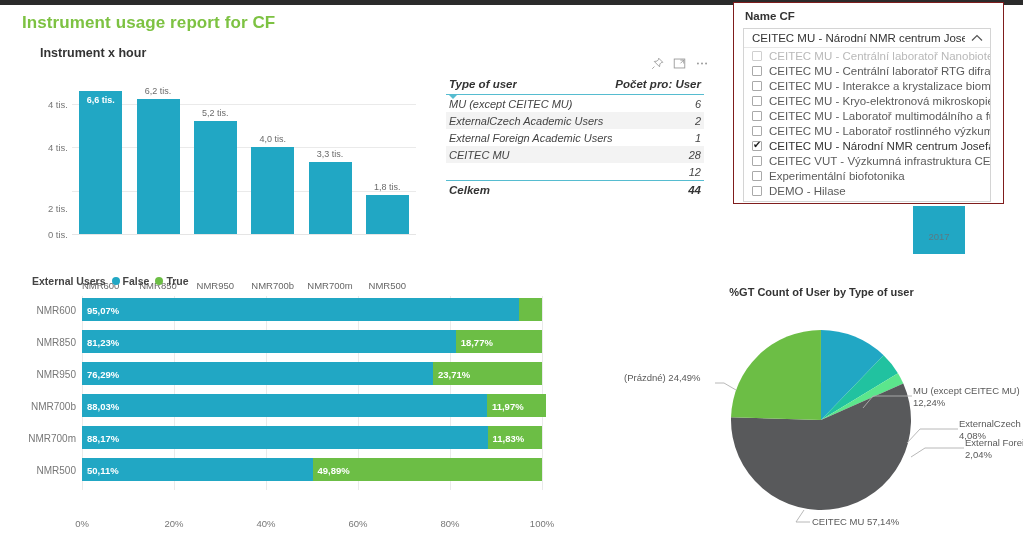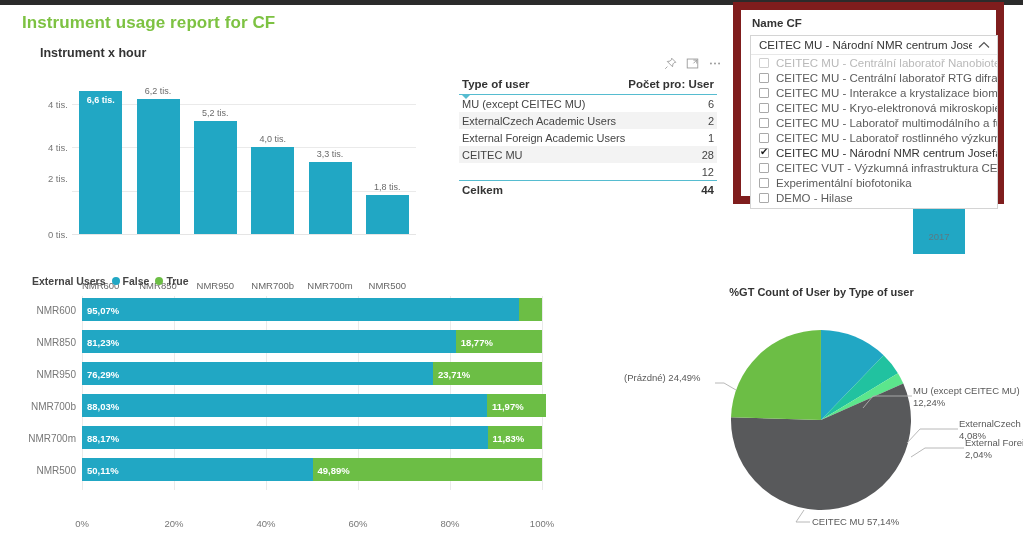--- a/index.html
+++ b/index.html
@@ -55,21 +55,21 @@
   .vbar-val.inside { color: #ffffff; font-weight: bold; }
   .vbar-cat {
     position: absolute; top: 198px; font-size: 9.5px; color: #666;
     white-space: nowrap; text-align: center; width: 70px; transform: translateX(-50%);
   }
   .vbar-baseline {
     position: absolute; left: 54px; top: 192px; width: 344px; height: 1px; background: #e5e5e5;
   }
 
   
-  .table-visual { position: absolute; left: 459px; top: 55px; width: 265px; height: 150px; }
+  .table-visual { position: absolute; left: 446px; top: 55px; width: 265px; height: 150px; font-style: italic; }
   .tbl-icons {
     position: absolute; right: 2px; top: 2px; display: flex; gap: 9px; align-items: center;
   }
   .tbl-icons .ic { color: #9a9a9a; cursor: pointer; line-height: 1; }
   .tbl { position: absolute; left: 0; top: 22px; width: 258px; }
   .tbl-hdr {
     display: flex; justify-content: space-between;
     font-size: 11.5px; font-weight: bold; color: #333;
     padding: 1px 3px 4px 3px;
     border-bottom: 1.5px solid #56bcd0;
@@ -95,21 +95,21 @@
 
   
   .bg-col { position: absolute; background: #21a7c4; }
   .bg-col-label {
     position: absolute; font-size: 9.5px; color: #5a7a84; text-align: center; width: 60px;
   }
 
   
   .slicer-wrap {
     position: absolute; left: 733px; top: 2px; width: 271px; height: 202px;
-    border: 8px solid #7f1d1d; background: #ffffff;
+    border: 1px solid #7f1d1d; background: #ffffff;
   }
   .slicer-title {
     position: absolute; left: 11px; top: 7px;
     font-size: 11.5px; font-weight: bold; color: #333;
   }
   .slicer-box {
     position: absolute; left: 9px; top: 25px; width: 248px;
     border: 1px solid #d4d4d4; background: #fff;
   }
   .slicer-selected {
@@ -185,21 +185,21 @@
 
 <div class="report-title">Instrument usage report for CF</div>
 
 <div class="vbar-visual">
   <div class="vbar-title">Instrument x hour</div>
 
   <div class="vbar-plot" id="vbarPlot">
       <div class="vbar-gridline" style="top: 152px;"></div>
       <div class="vbar-axislabel" style="top: 152px;">0 tis.</div>
       <div class="vbar-gridline" style="top: 108.571px;"></div>
-      <div class="vbar-axislabel" style="top: 96px;">2 tis.</div>
+      <div class="vbar-axislabel" style="top: 126px;">2 tis.</div>
       <div class="vbar-gridline" style="top: 65.1429px;"></div>
       <div class="vbar-axislabel" style="top: 65.1429px;">4 tis.</div>
       <div class="vbar-gridline" style="top: 21.7143px;"></div>
       <div class="vbar-axislabel" style="top: 21.7143px;">4 tis.</div>
       <div class="vbar-col" style="left: 7.16667px; height: 143.314px;"></div>
       <div class="vbar-val inside" style="left: 28.6667px; top: 12.6857px;">6,6 tis.</div>
       <div class="vbar-cat" style="left: 28.6667px;">NMR600</div>
       <div class="vbar-col" style="left: 64.5px; height: 134.629px;"></div>
       <div class="vbar-val" style="left: 86px; top: 4.37143px;">6,2 tis.</div>
       <div class="vbar-cat" style="left: 86px;">NMR850</div>

